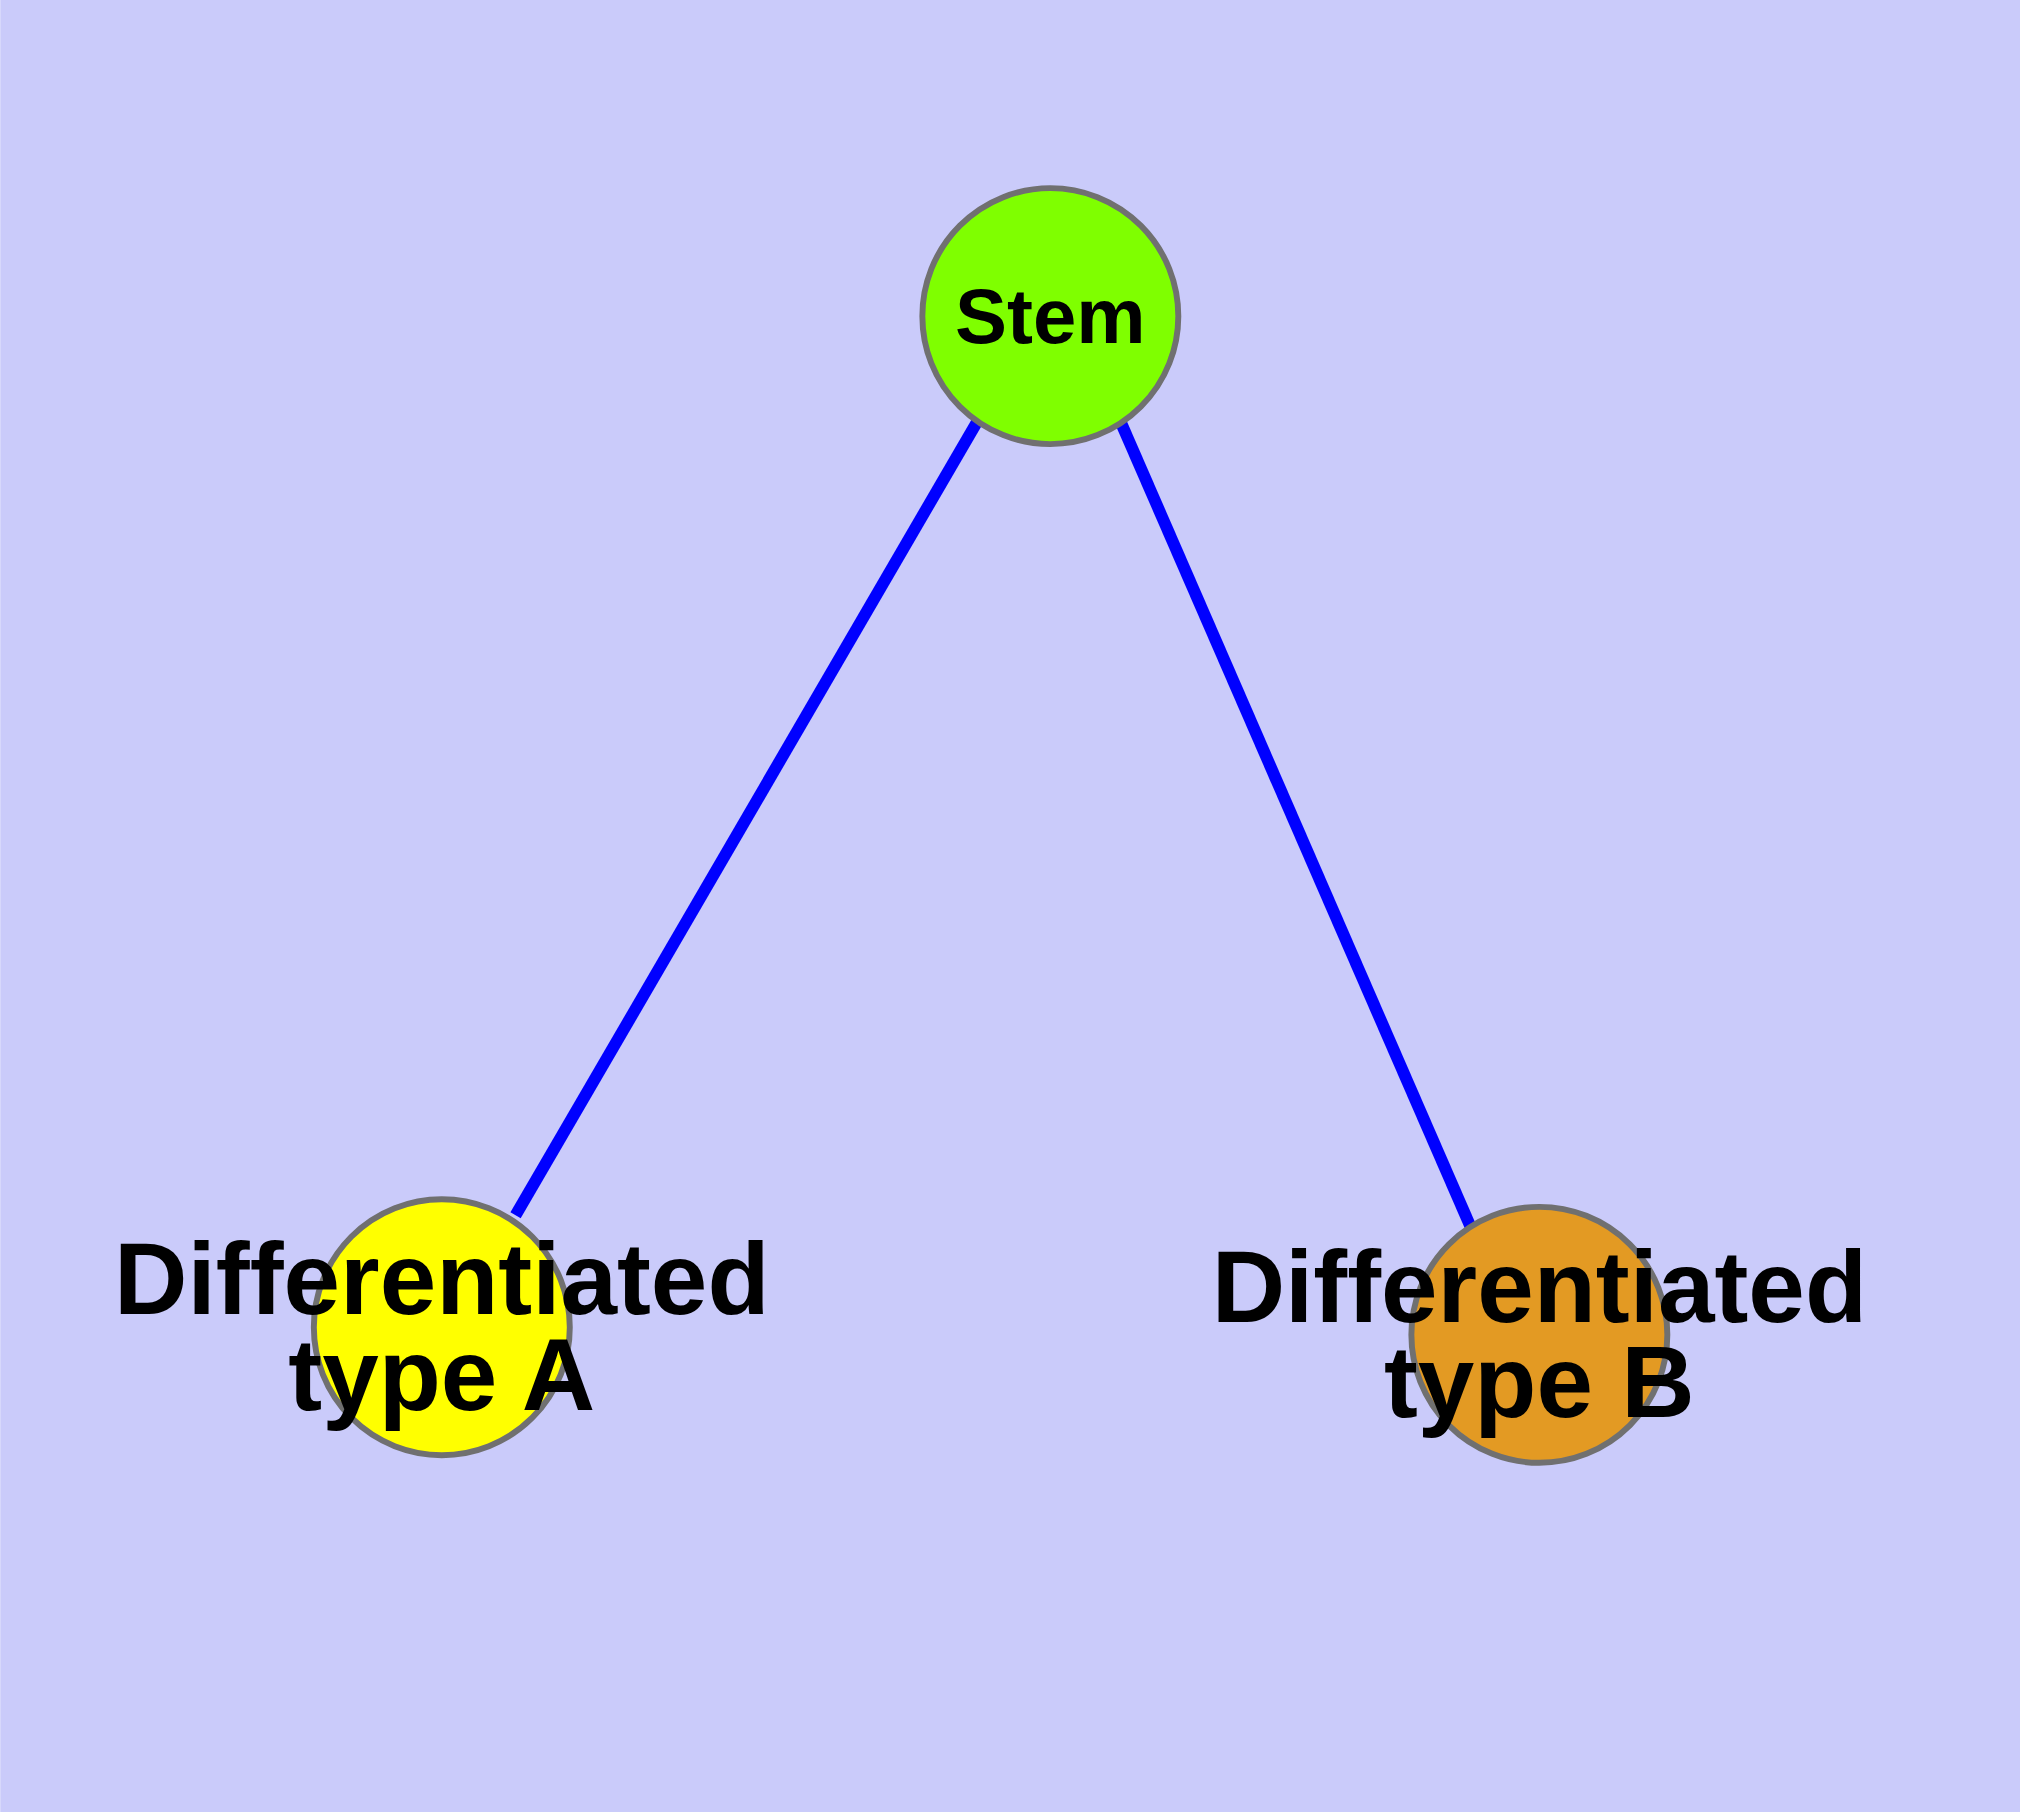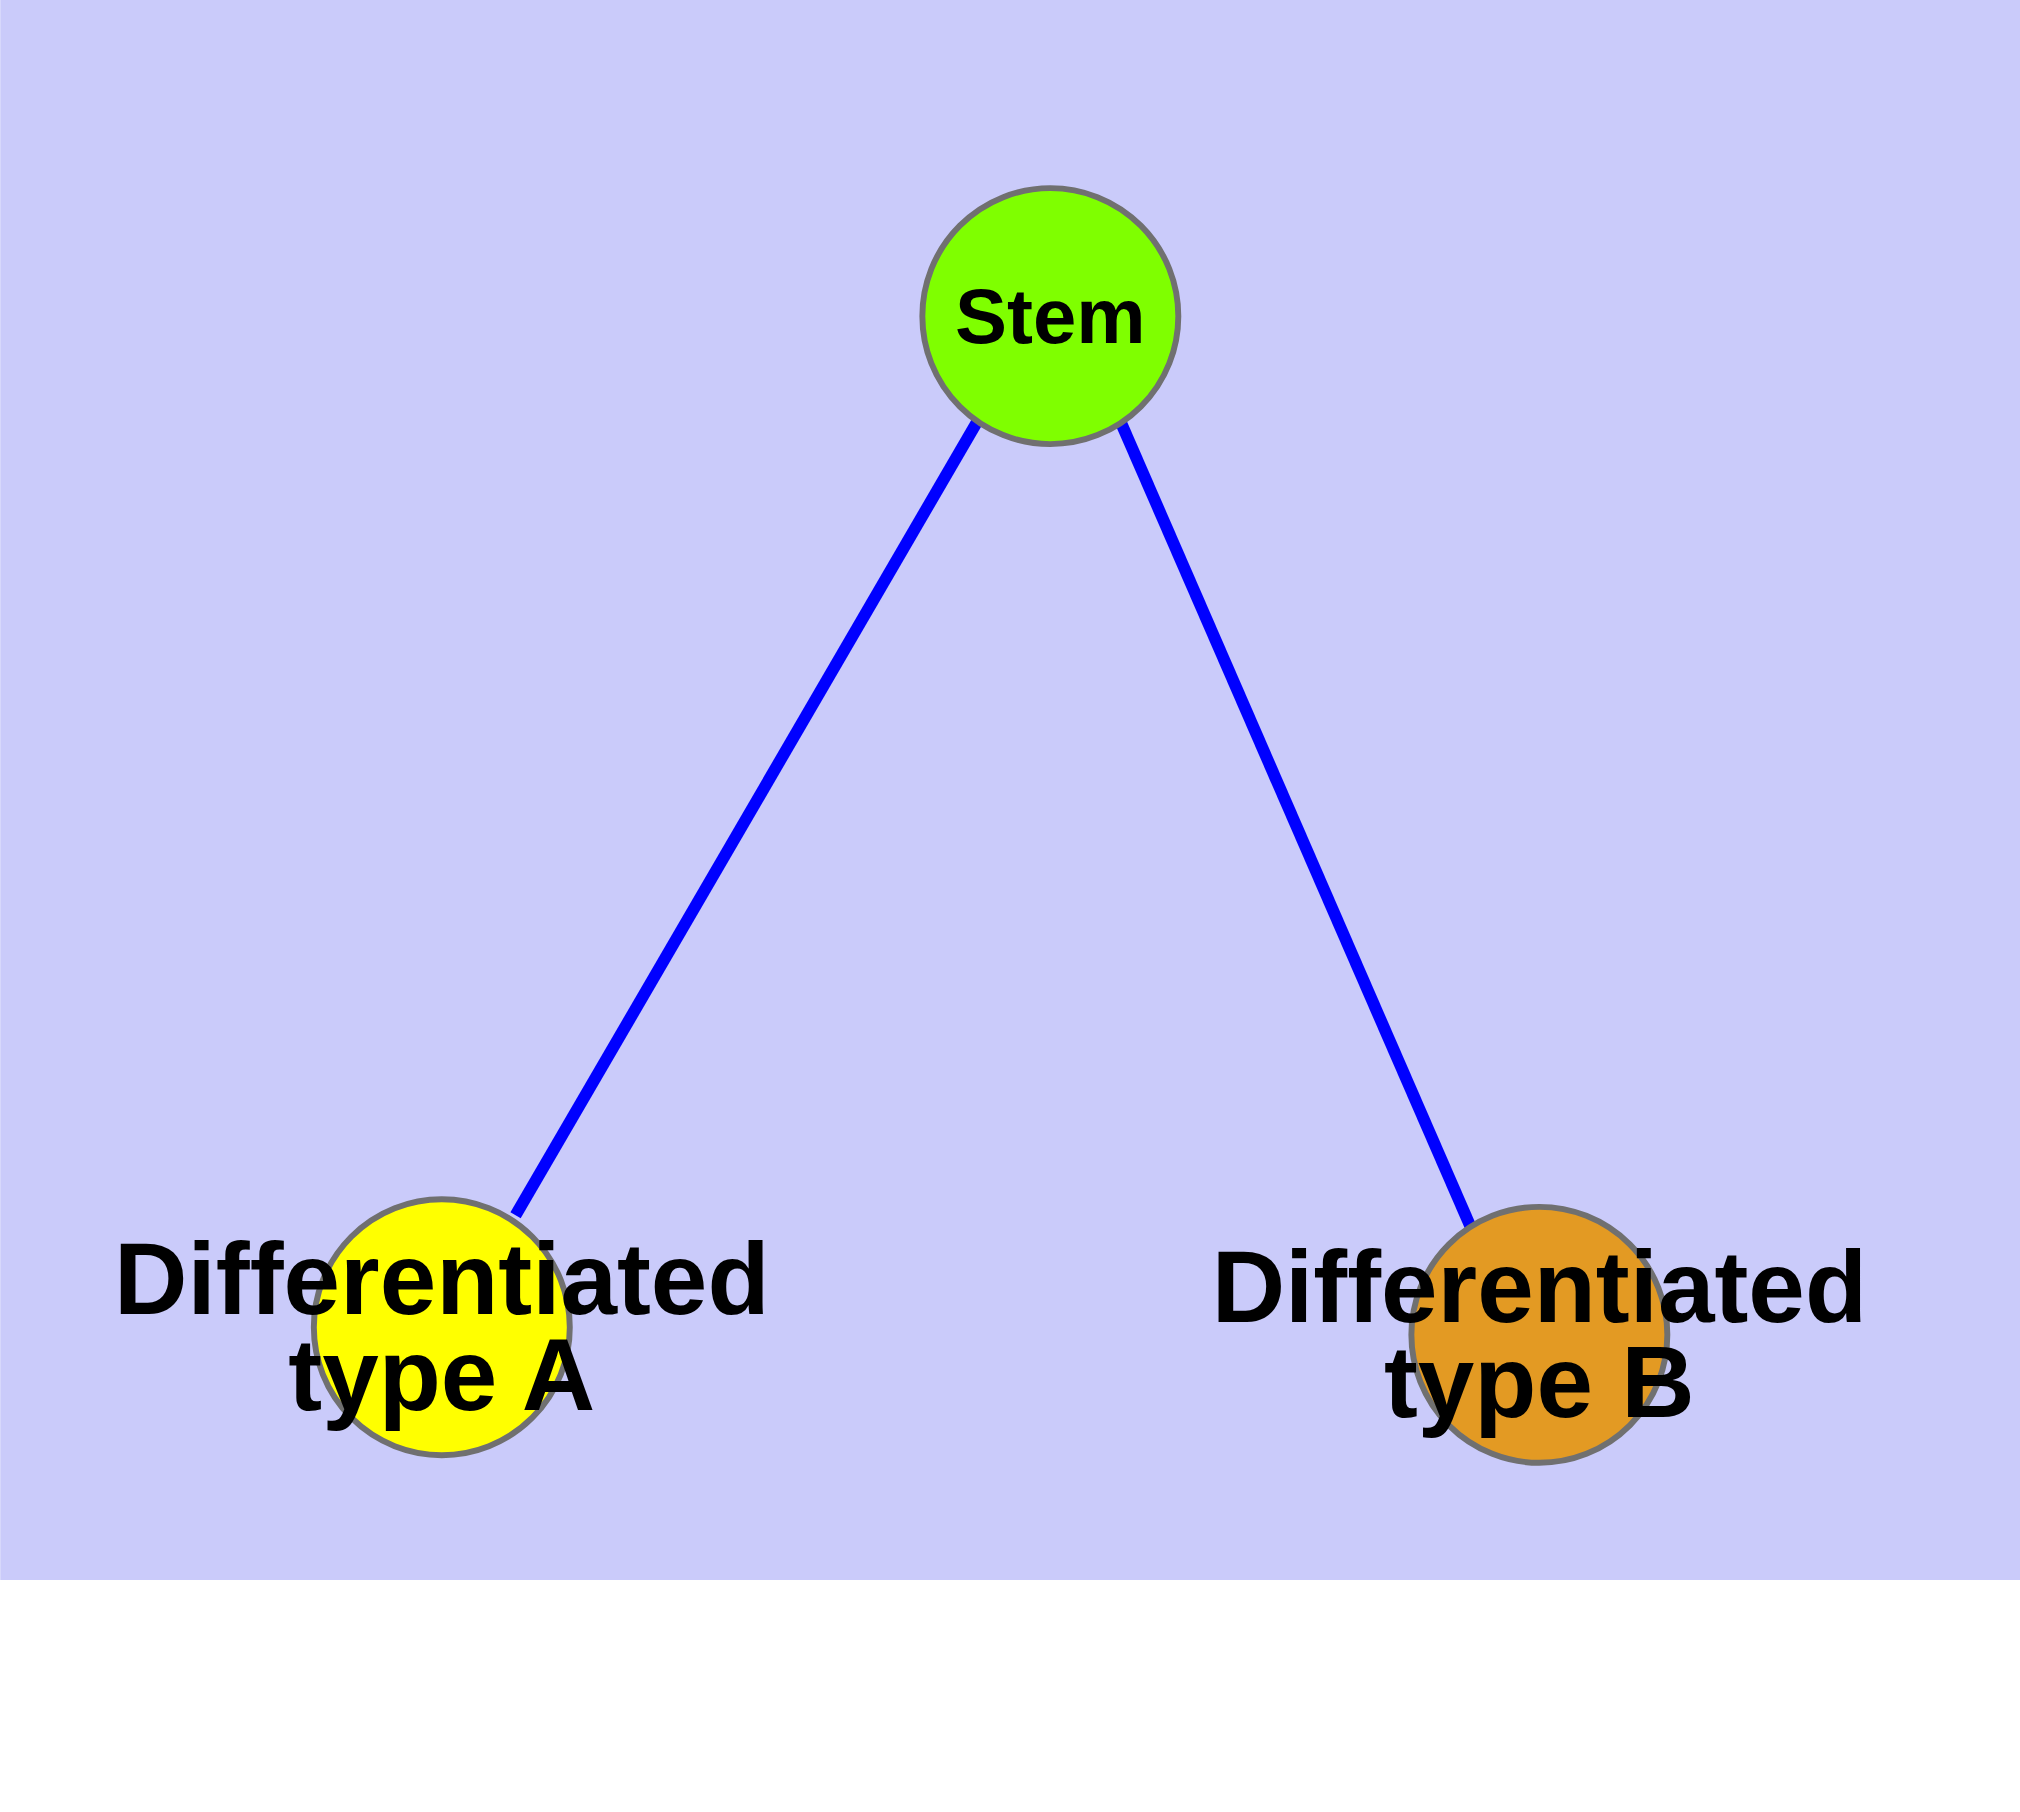--- a/index.html
+++ b/index.html
@@ -28,21 +28,21 @@
     font-weight: bold;
     fill: #000000;
     text-anchor: middle;
     dominant-baseline: auto;
     white-space: pre;
   }
 </style>
 </head>
 <body>
 
-<div id="canvas" style="width: 2021px; height: 1580px;">
+<div id="canvas" style="width: 2021px; height: 1812px;">
   <svg id="graph-svg" viewBox="0 0 2384 2138" xmlns="http://www.w3.org/2000/svg" style="width: 2021px; height: 1812px;">
 
     <rect id="bg-rect" x="0" y="0" width="2384" height="2138" fill="#cacbfa"></rect>
 
     <g id="edges-layer">
       <line id="edge-stem-to-diff-a" x1="1153" y1="497" x2="608" y2="1434" stroke="#0000ff" stroke-width="14" stroke-linecap="butt"></line>
       <line id="edge-stem-to-diff-b" x1="1323" y1="500" x2="1735" y2="1448" stroke="#0000ff" stroke-width="14" stroke-linecap="butt"></line>
     </g>
 
     <g id="nodes-layer">

